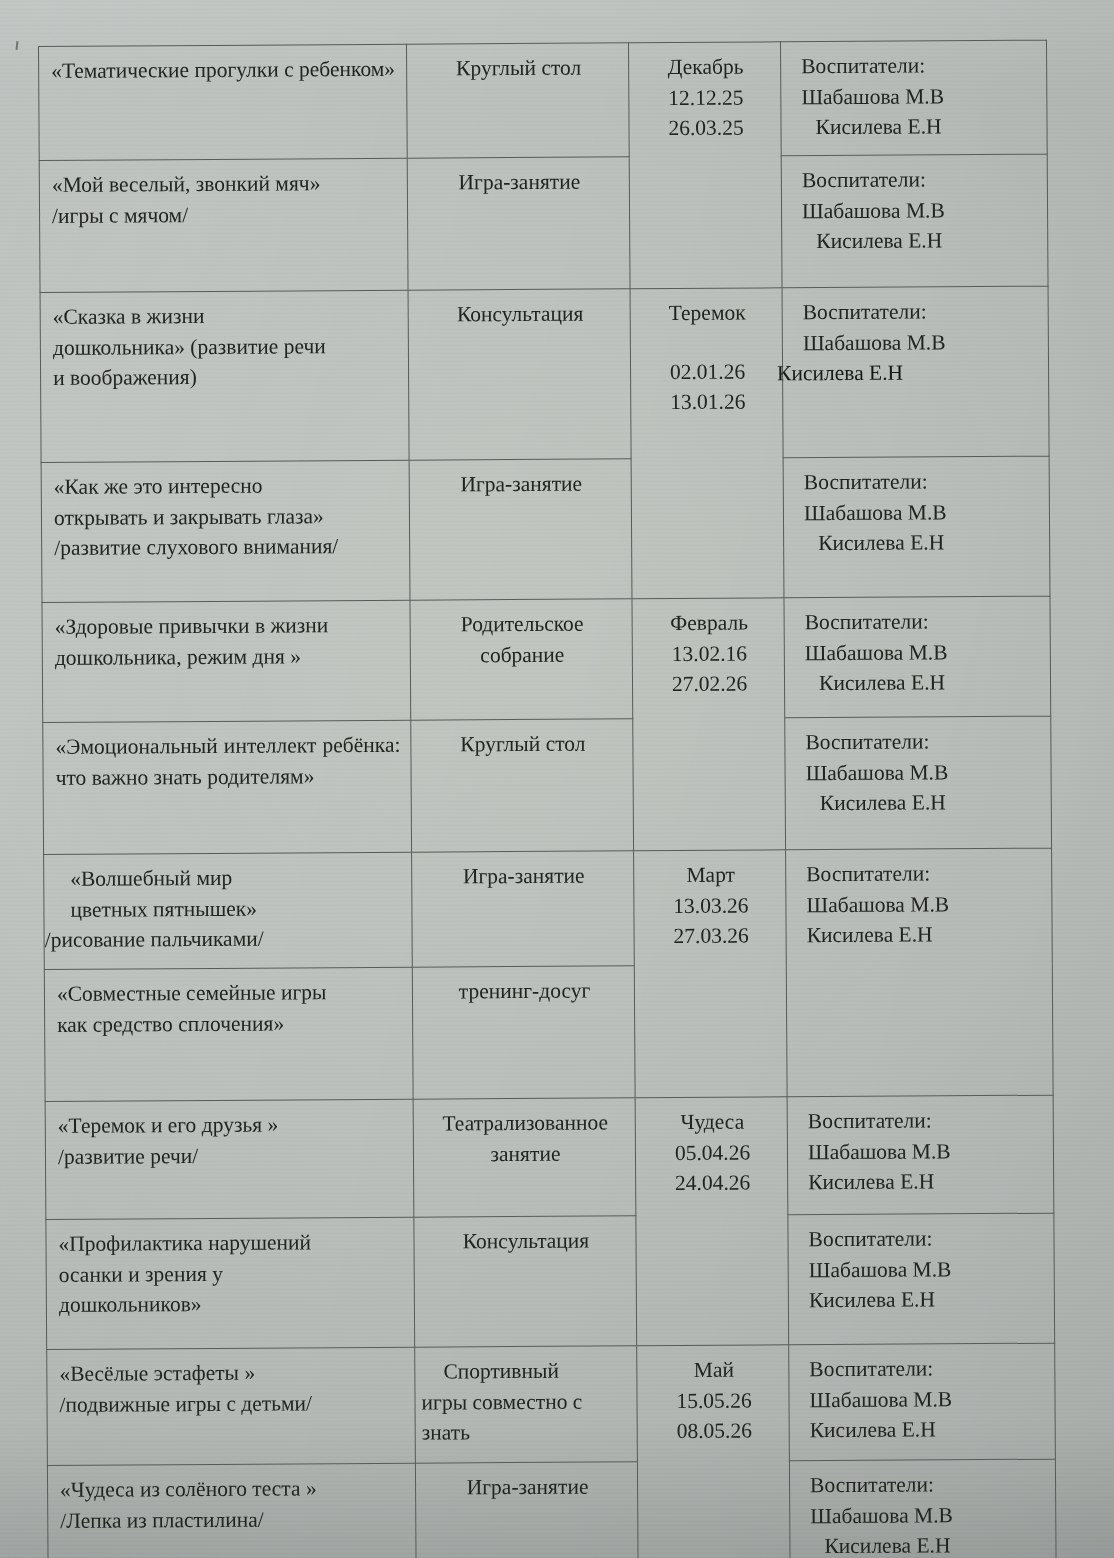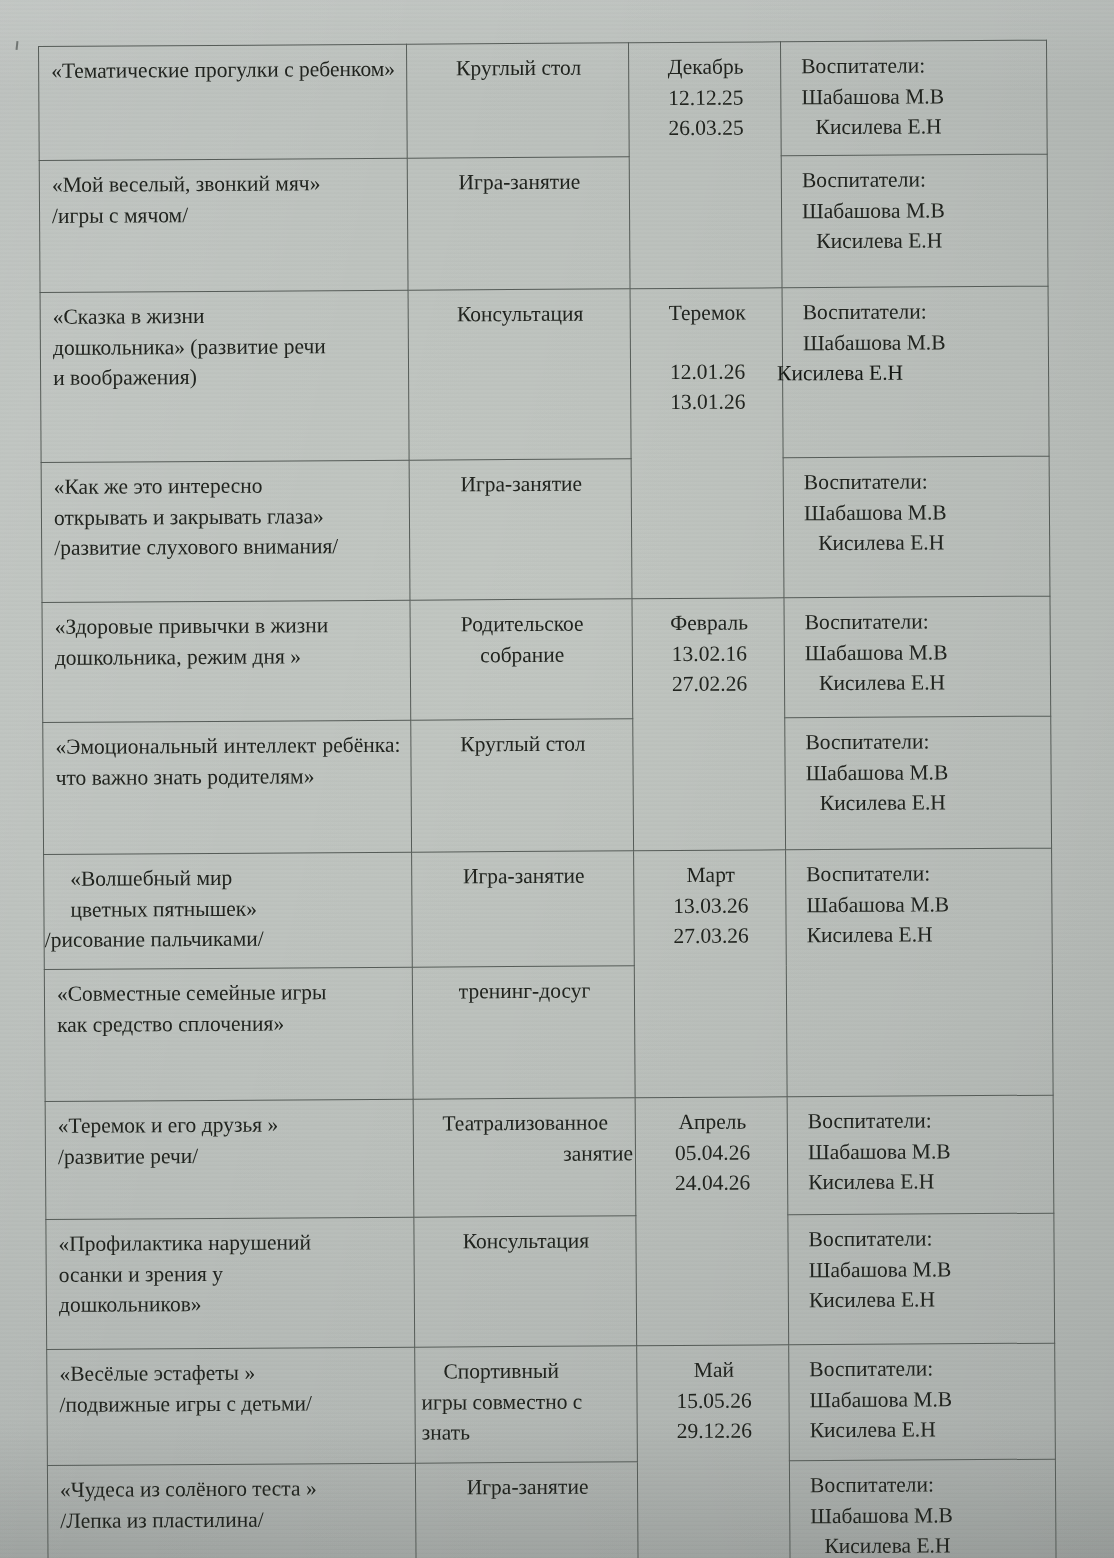--- a/index.html
+++ b/index.html
@@ -145,21 +145,21 @@
   <tr>
     <td class="topic" style="height:148px">
       <span class="resp-line">«Сказка в жизни</span>
       <span class="resp-line">дошкольника» (развитие речи</span>
       <span class="resp-line">и воображения)</span>
     </td>
     <td class="c-form-cell">Консультация</td>
     <td class="c-date-cell" rowspan="2">
       <span class="date-month">Теремок</span>
       <span class="date-gap"></span>
-      <span class="date-month">12.01.26</span>
+      <span class="date-month">02.01.26</span>
       <span class="date-month">13.01.26</span>
     </td>
     <td class="c-resp-cell">
       <span class="resp-line">Воспитатели:</span>
       <span class="resp-line">Шабашова М.В</span>
       <span class="resp-line shift-left ink-dark">Кисилева Е.Н</span>
     </td>
   </tr>
 
   <tr>
@@ -234,24 +234,24 @@
     <td class="c-form-cell">тренинг-досуг</td>
   </tr>
 
   <tr>
     <td class="topic" style="height:96px">
       <span class="resp-line">«Теремок и его друзья »</span>
       <span class="resp-line">/развитие речи/</span>
     </td>
     <td class="c-form-cell" style="padding-left:4px;padding-right:2px">
       <span class="resp-line nowrap-overflow">Театрализованное</span>
-      <span class="resp-line" style="text-align:right">занятие</span>
-    </td>
-    <td class="c-date-cell" rowspan="2">
-      <span class="date-month">Апрель</span>
+      <span class="resp-line" style="text-align:center">занятие</span>
+    </td>
+    <td class="c-date-cell" rowspan="2">
+      <span class="date-month">Чудеса</span>
       <span class="date-month">05.04.26</span>
       <span class="date-month">24.04.26</span>
     </td>
     <td class="c-resp-cell">
       <span class="resp-line">Воспитатели:</span>
       <span class="resp-line">Шабашова М.В</span>
       <span class="resp-line">Кисилева Е.Н</span>
     </td>
   </tr>
 
@@ -275,21 +275,21 @@
       <span class="resp-line">/подвижные игры с детьми/</span>
     </td>
     <td class="c-form-cell" style="padding-left:6px;padding-right:2px;text-align:left">
       <span class="resp-line" style="padding-left:22px">Спортивный</span>
       <span class="resp-line nowrap-overflow">игры совместно с</span>
       <span class="resp-line">знать</span>
     </td>
     <td class="c-date-cell" rowspan="2">
       <span class="date-month">Май</span>
       <span class="date-month">15.05.26</span>
-      <span class="date-month">29.12.26</span>
+      <span class="date-month">08.05.26</span>
     </td>
     <td class="c-resp-cell">
       <span class="resp-line">Воспитатели:</span>
       <span class="resp-line">Шабашова М.В</span>
       <span class="resp-line">Кисилева Е.Н</span>
     </td>
   </tr>
 
   <tr>
     <td class="topic" style="height:96px">

